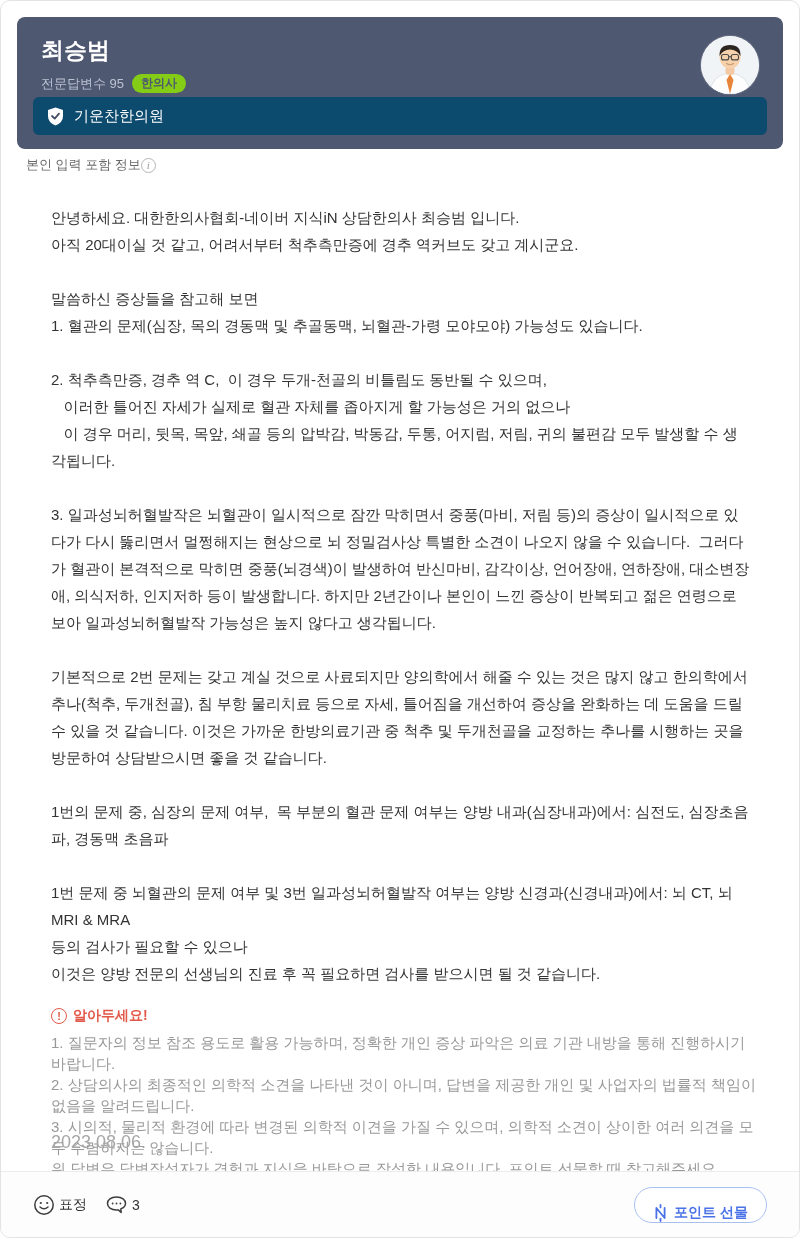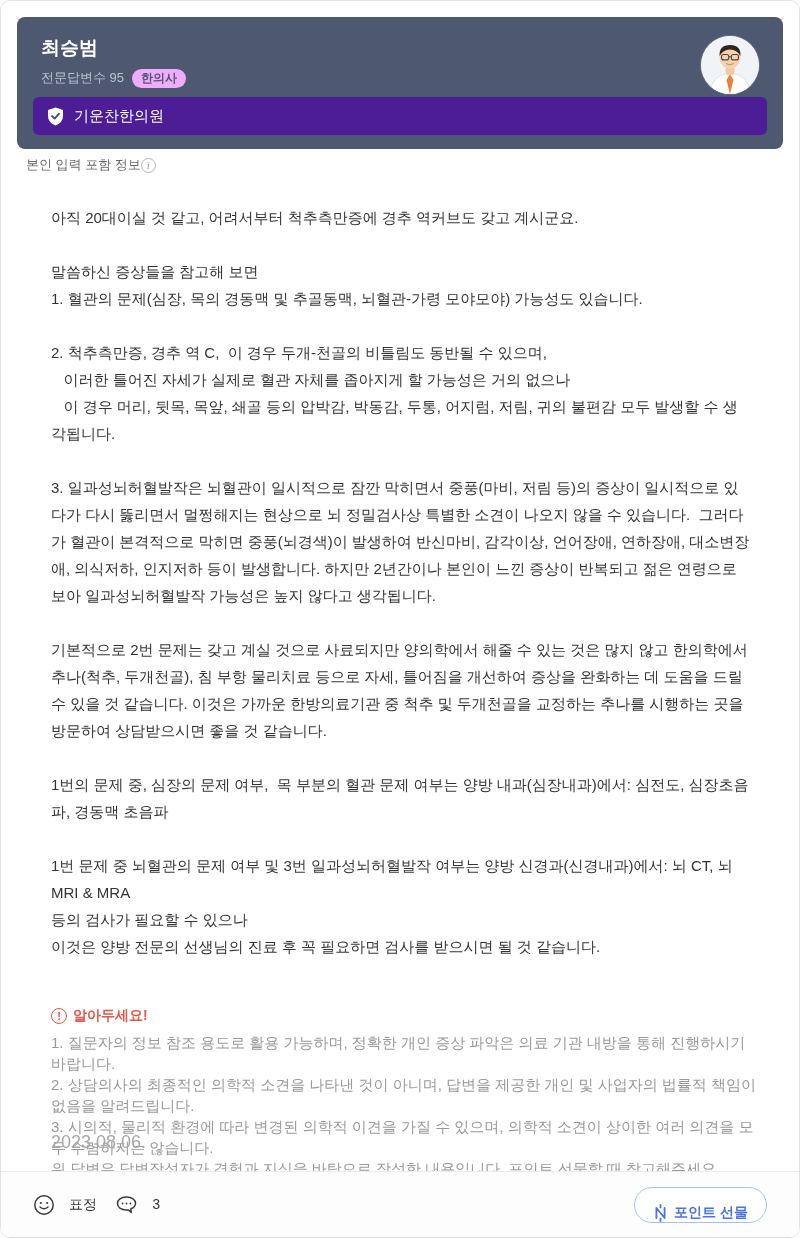--- a/index.html
+++ b/index.html
@@ -16,39 +16,39 @@
   }
 
   
   .header-card {
     position:absolute; left:16px; right:16px; top:16px;
     height:132px;
     background:#4e5871;
     border-radius:8px;
     padding:18px 24px 16px 24px;
   }
-  .expert-name { color:#fff; font-size:19px; font-weight:bold; letter-spacing:0; }
-  .meta-row { display:flex; gap:8px; margin-top:8px; }
+  .expert-name { color:#fff; font-size:23px; font-weight:bold; letter-spacing:0; }
+  .meta-row { display:flex; align-items:center; gap:8px; margin-top:8px; }
   .answer-count { color:#bcc2d2; font-size:13px; }
   .job-badge {
-    background:#f0abfc; color:#4e5871;
+    background:#84cc16; color:#4e5871;
     font-size:12px; font-weight:bold;
     border-radius:11px; padding:3px 9px 4px 9px;
     display:inline-block; line-height:1;
   }
   .avatar {
     position:absolute; right:24px; top:19px;
     width:58px; height:58px; border-radius:50%;
     background:#f4f6f8; overflow:hidden;
     box-shadow:0 0 0 1px rgba(255,255,255,.15);
   }
   .clinic-bar {
     position:absolute; left:16px; right:16px; bottom:14px;
     height:38px;
-    background:#4c1d95;
+    background:#0c4a6e;
     border-radius:6px;
     display:flex; align-items:center; gap:10px;
     padding:0 14px;
   }
   .clinic-name { color:#fff; font-size:15px; }
 
   
   .info-row {
     position:absolute; left:25px; top:155px;
     display:flex; align-items:center; 
@@ -93,24 +93,24 @@
   
   .footer {
     position:absolute; left:0; right:0; bottom:0; height:66px;
     border-top:1px solid #ececec;
     background:#fdfdfe;
     display:flex; align-items:center;
     padding:0 32px;
   }
   .footer-left { display:flex; align-items:center; gap:18px; }
   .icon-btn {
-    display:flex; align-items:center; gap:14px;
+    display:flex; align-items:center; gap:4px;
     background:none; border:none; cursor:pointer;
     color:#333; font-size:14px;
-    font-family:Liberation Mono, monospace;
+    font-family:Liberation Sans, sans-serif;
   }
   .gift-btn {
     margin-left:auto;
     display:flex; align-items:flex-end; gap:6px;
     background:#fff; border:1px solid #a8c0f0; border-radius:18px;
     height:36px; padding:0 18px;
     color:#4a73e8; font-size:14px; font-weight:bold;
     cursor:pointer;
     font-family:"Liberation Sans","DejaVu Sans",sans-serif;
   }
@@ -157,20 +157,21 @@
       <span class="clinic-name">기운찬한의원</span>
     </div>
   </div>
 
   <div class="info-row">
     <span>본인 입력 포함 정보</span>
     <span class="i-icon">i</span>
   </div>
 
   <div class="answer-body">
+      <div class="line">안녕하세요. 대한한의사협회-네이버 지식iN 상담한의사 최승범 입니다.</div>
       <div class="line">아직 20대이실 것 같고, 어려서부터 척추측만증에 경추 역커브도 갖고 계시군요.</div>
       <div class="line blank"></div>
       <div class="line">말씀하신 증상들을 참고해 보면</div>
       <div class="line">1. 혈관의 문제(심장, 목의 경동맥 및 추골동맥, 뇌혈관-가령 모야모야) 가능성도 있습니다.</div>
       <div class="line blank"></div>
       <div class="line">2. 척추측만증, 경추 역 C,  이 경우 두개-천골의 비틀림도 동반될 수 있으며,</div>
       <div class="line">   이러한 틀어진 자세가 실제로 혈관 자체를 좁아지게 할 가능성은 거의 없으나</div>
       <div class="line">   이 경우 머리, 뒷목, 목앞, 쇄골 등의 압박감, 박동감, 두통, 어지럼, 저림, 귀의 불편감 모두 발생할 수 생각됩니다.</div>
       <div class="line blank"></div>
       <div class="line">3. 일과성뇌허혈발작은 뇌혈관이 일시적으로 잠깐 막히면서 중풍(마비, 저림 등)의 증상이 일시적으로 있다가 다시 뚫리면서 멀쩡해지는 현상으로 뇌 정밀검사상 특별한 소견이 나오지 않을 수 있습니다.  그러다가 혈관이 본격적으로 막히면 중풍(뇌경색)이 발생하여 반신마비, 감각이상, 언어장애, 연하장애, 대소변장애, 의식저하, 인지저하 등이 발생합니다. 하지만 2년간이나 본인이 느낀 증상이 반복되고 젊은 연령으로 보아 일과성뇌허혈발작 가능성은 높지 않다고 생각됩니다.</div>

